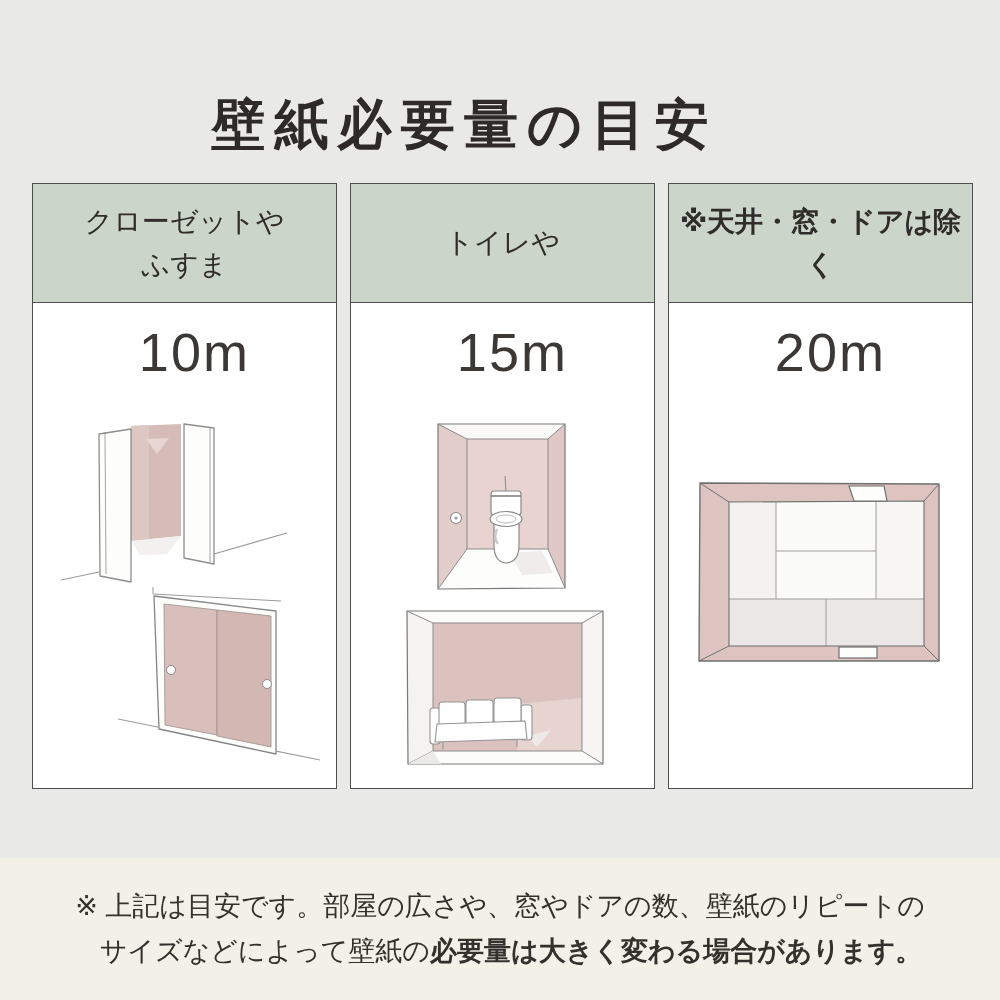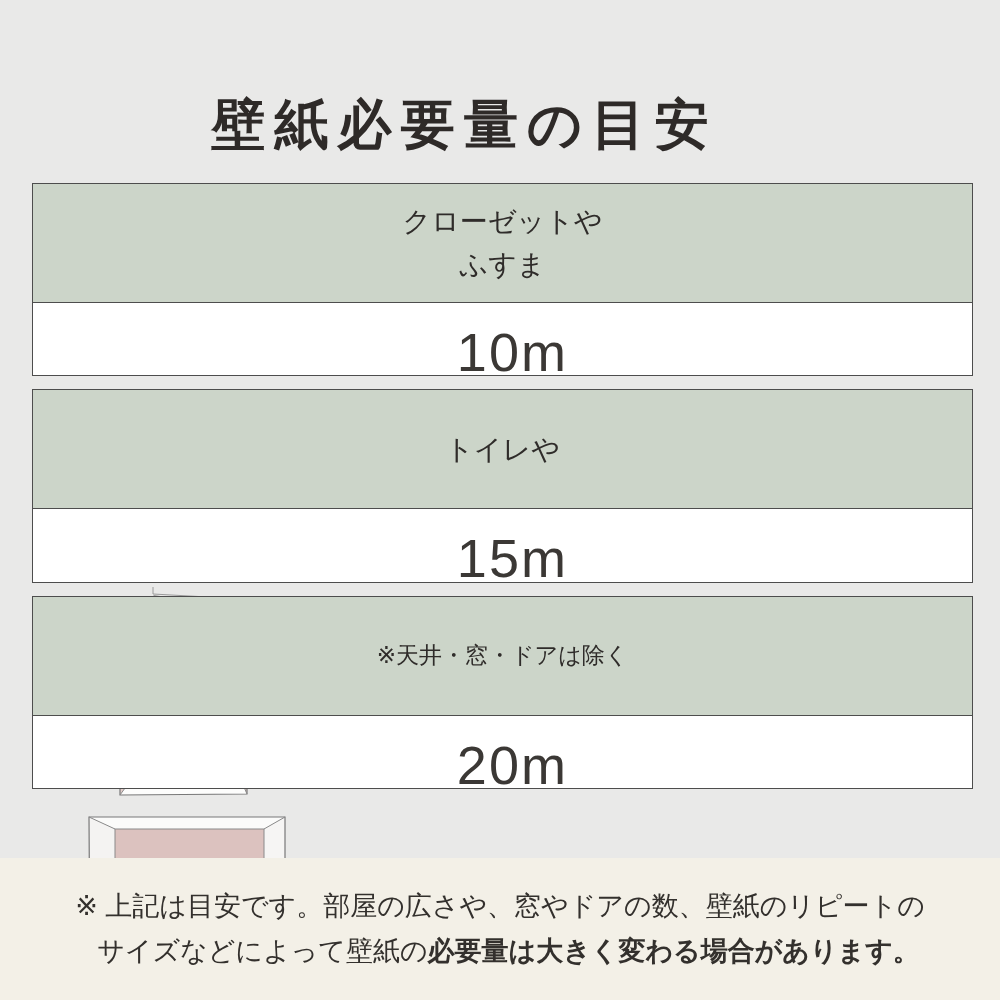--- a/index.html
+++ b/index.html
@@ -12,38 +12,38 @@
     --text:#322f2c;
   }
   html,body{margin:0;padding:0;}
   body{width:1000px;height:1000px;overflow:hidden;
        font-family:"Liberation Sans","DejaVu Sans",sans-serif;color:var(--text);}
   .canvas{position:relative;width:1000px;height:1000px;background:var(--background);}
   .title{position:absolute;top:56px;left:0;width:920px;text-align:center;
          font-size:54px;font-weight:700;letter-spacing:0.17em;text-indent:0.17em;
          color:#2e2a28;line-height:1.2;}
   .cards{position:absolute;left:32px;top:183px;width:941px;height:606px;
-         display:flex;gap:13px;flex-direction:column;}
+         display:flex;gap:13px;}
   .card{flex:1;position:relative;background:#ffffff;border:1px solid var(--card-border);
         box-sizing:border-box;}
   .card-header{height:119px;background:var(--header-green);
         border-bottom:1px solid var(--card-border);box-sizing:border-box;
         display:flex;flex-direction:column;justify-content:center;align-items:center;
         text-align:center;font-size:28px;font-weight:500;line-height:1.55;color:#2f2c2a;}
-  .hdr-sub{font-size:23px;}
+  .hdr-sub{font-size:28px;font-weight:bold;}
   .amount{position:absolute;top:141px;left:0;right:0;text-align:center;
         font-size:54px;font-weight:500;letter-spacing:0.04em;color:#3b3835;line-height:1;margin-left:20px;}
   .illus{position:absolute;}
   .illus-closet{left:28px;top:237px;width:230px;height:185px;}
   .illus-fusuma{left:85px;top:404px;width:210px;height:200px;}
   .illus-toilet{left:85px;top:231px;width:135px;height:180px;}
   .illus-living{left:48px;top:422px;width:210px;height:195px;}
   .illus-tatami{left:25px;top:290px;width:255px;height:200px;}
   .footer{position:absolute;left:0;top:858px;width:1000px;height:142px;
-        background:var(--footer-background);}
+        background:var(--footer-background);text-align:center;}
   .note{width:fit-content;margin:26px auto 0;font-size:27px;line-height:1.65;color:#33302d;}
   .note-line2{padding-left:22px;}
   .note-bold{font-weight:700;}
 </style>
 </head>
 <body>
 
 <div class="canvas">
 
   <h1 class="title">壁紙必要量の目安</h1>

